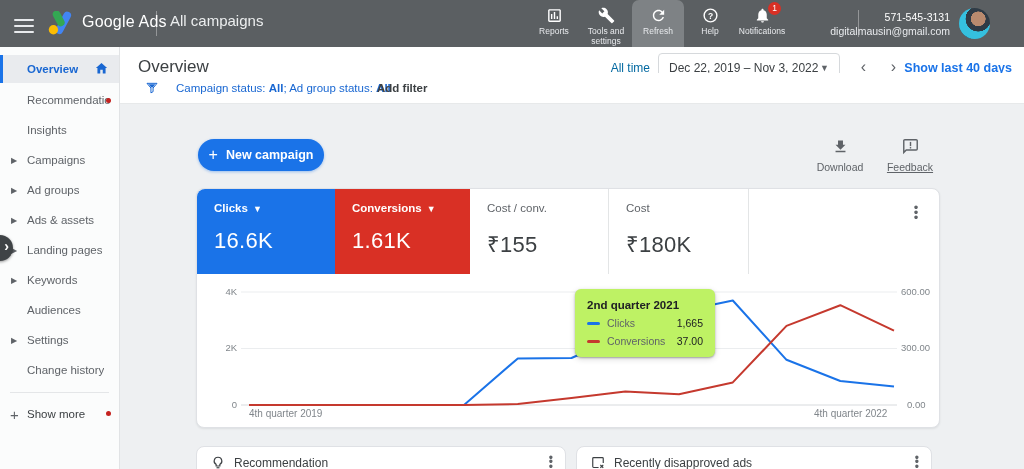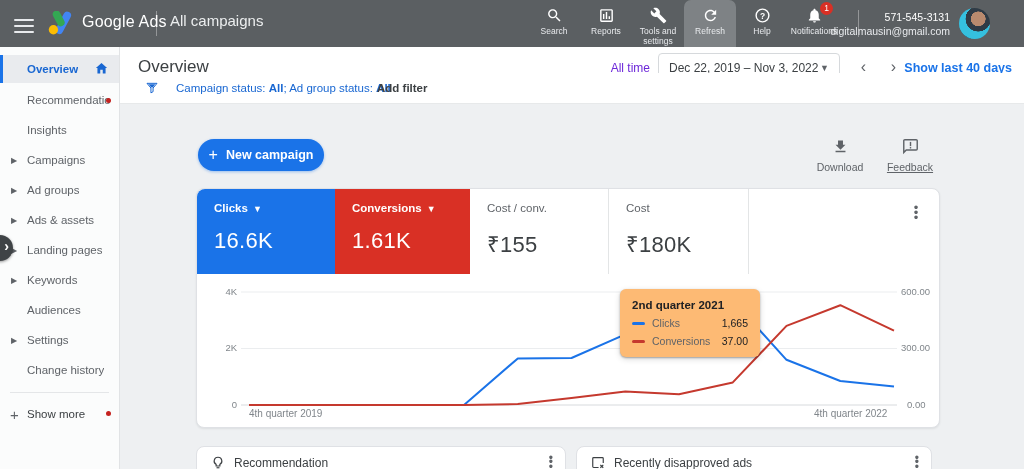--- a/index.html
+++ b/index.html
@@ -38,21 +38,21 @@
   .side-sep { border-top:1px solid #e4e6e8; margin:7px 10px 6px 10px; }
   .show-more { position:relative; height:30px; display:flex; align-items:center; cursor:pointer; color:#3c4043; font-size:11.5px; }
   .show-more .plus { position:absolute; left:10px; font-size:15px; color:#5f6368; }
   .home-ic { position:absolute; right:10px; top:6px; }
   .nav-expander { position:absolute; left:-13px; top:188px; width:26px; height:26px; border-radius:50%; background:#3f4346; color:#fff; z-index:25; cursor:pointer; box-shadow:0 1px 3px rgba(0,0,0,.4); }
   .nav-expander span { position:absolute; right:4px; top:3px; font-size:14px; font-weight:bold; }
 
   
   #page-header { position:absolute; left:120px; top:47px; width:904px; height:41px; background:#ffffff; border-bottom:1px solid #e3e5e6; z-index:10; }
   .page-title { position:absolute; left:18px; top:10px; font-size:17px; color:#3c4043; }
-  .range-label { position:absolute; right:374px; top:14px; font-size:12px; color:#6d28d9; }
+  .range-label { position:absolute; right:374px; top:14px; font-size:12px; color:#0369a1; }
   .date-box { position:absolute; right:184px; top:6px; width:182px; height:29px; border:1px solid #d6d9dc; border-radius:4px; background:#fff; display:flex; align-items:center; justify-content:space-between; padding:0 10px; cursor:pointer; }
   .date-box .dt { font-size:12px; color:#3c4043; }
   .date-box .car { font-size:9px; color:#5f6368; }
   .range-prev { position:absolute; right:158px; top:11px; font-size:16px; color:#5f6368; cursor:pointer; line-height:18px; }
   .range-next { position:absolute; right:128px; top:11px; font-size:16px; color:#5f6368; cursor:pointer; line-height:18px; }
   .show-last { position:absolute; right:12px; top:14px; font-size:12.5px; font-weight:bold; color:#1a73e8; cursor:pointer; }
 
   #filter-row { position:absolute; left:120px; top:73px; width:904px; height:31px; background:#ffffff; border-bottom:1px solid #e7e9ea; z-index:10; }
   .funnel { position:absolute; left:24px; top:7px; cursor:pointer; }
   .filter-text { position:absolute; left:56px; top:9px; font-size:11.5px; color:#1967d2; cursor:pointer; }
@@ -77,21 +77,21 @@
   .metric.plain .m-value { color:#3c4043; }
   .m-caret { font-size:9px; margin-left:5px; }
   .kebab { position:absolute; width:18px; height:20px; cursor:pointer; color:#5f6368; font-size:13px; line-height:6px; text-align:center; letter-spacing:0; }
   .kebab i { display:block; font-style:normal; height:5px; }
 
   
   .tick { position:absolute; font-size:9.5px; color:#80868b; }
   .xlab { position:absolute; font-size:10px; color:#80868b; top:219px; }
   #chart-svg { position:absolute; left:0; top:0; pointer-events:none; }
 
-  .tooltip { position:absolute; left:378px; top:100px; width:140px; background:#fdba74; border-radius:6px; box-shadow:0 1px 2px rgba(0,0,0,.3), 0 2px 6px rgba(0,0,0,.15); padding:10px 12px 10px 12px; z-index:5;margin-left:45px; }
+  .tooltip { position:absolute; left:378px; top:100px; width:140px; background:#bef264; border-radius:6px; box-shadow:0 1px 2px rgba(0,0,0,.3), 0 2px 6px rgba(0,0,0,.15); padding:10px 12px 10px 12px; z-index:5; }
   .tt-title { font-size:11.5px; font-weight:bold; color:#202124; }
   .tt-row { display:flex; align-items:center; margin-top:6px; }
   .tt-swatch { width:13px; height:3px; border-radius:2px; margin-right:7px; }
   .tt-name { font-size:10.5px; color:#5f6368; flex:1; }
   .tt-val { font-size:10.5px; color:#202124; }
 
   
   .bottom-card { position:absolute; top:446px; height:40px; background:#fff; border:1px solid #dfe1e5; border-radius:8px 8px 0 0; }
   .bc-head { display:flex; align-items:center; padding:8px 12px 0 14px; }
   .bc-title { font-size:12px; color:#3c4043; margin-left:9px; flex:1; }
@@ -112,26 +112,20 @@
       <rect x="10.5" y="-0.5" width="7" height="22.5" rx="3.5" fill="#4285f4" transform="rotate(28 14 11)"></rect>
       <rect x="6.5" y="-1" width="7" height="15.5" rx="3.5" fill="#34a853" transform="rotate(-28 10 7)"></rect>
       <circle cx="5" cy="17.2" r="4.3" fill="#fbbc04"></circle>
     </svg>
   </div>
   <div class="product-name">Google Ads</div>
   <div class="tb-divider1"></div>
   <div class="section-name">All campaigns</div>
 
   <div class="tb-nav">
-    <div class="tb-item">
-      <svg viewBox="0 0 24 24" fill="#ffffff">
-          <path d="M15.5 14h-.79l-.28-.27C15.41 12.59 16 11.11 16 9.5 16 5.91 13.09 3 9.5 3S3 5.91 3 9.5 5.91 16 9.5 16c1.61 0 3.09-.59 4.23-1.57l.27.28v.79l5 4.99L20.49 19l-4.99-5zm-6 0C7.01 14 5 11.99 5 9.5S7.01 5 9.5 5 14 7.01 14 9.5 11.99 14 9.5 14z"></path>
-        </svg>
-      <span class="lbl">Search</span>
-    </div>
     <div class="tb-item">
       <svg viewBox="0 0 24 24" fill="#ffffff">
           <path d="M19 3H5c-1.1 0-2 .9-2 2v14c0 1.1.9 2 2 2h14c1.1 0 2-.9 2-2V5c0-1.1-.9-2-2-2zm0 16H5V5h14v14zM9 17H7v-7h2v7zm4 0h-2V7h2v10zm4 0h-2v-4h2v4z"></path>
         </svg>
       <span class="lbl">Reports</span>
     </div>
     <div class="tb-item">
       <svg viewBox="0 0 24 24" fill="#ffffff">
           <path d="M22.7 19l-9.1-9.1c.9-2.3.4-5-1.5-6.9-2-2-5-2.4-7.4-1.3L9 6 6 9 1.6 4.7C.4 7.1.9 10.1 2.9 12.1c1.9 1.9 4.6 2.4 6.9 1.5l9.1 9.1c.4.4 1 .4 1.4 0l2.3-2.3c.5-.4.5-1.1.1-1.4z"></path>
         </svg>

